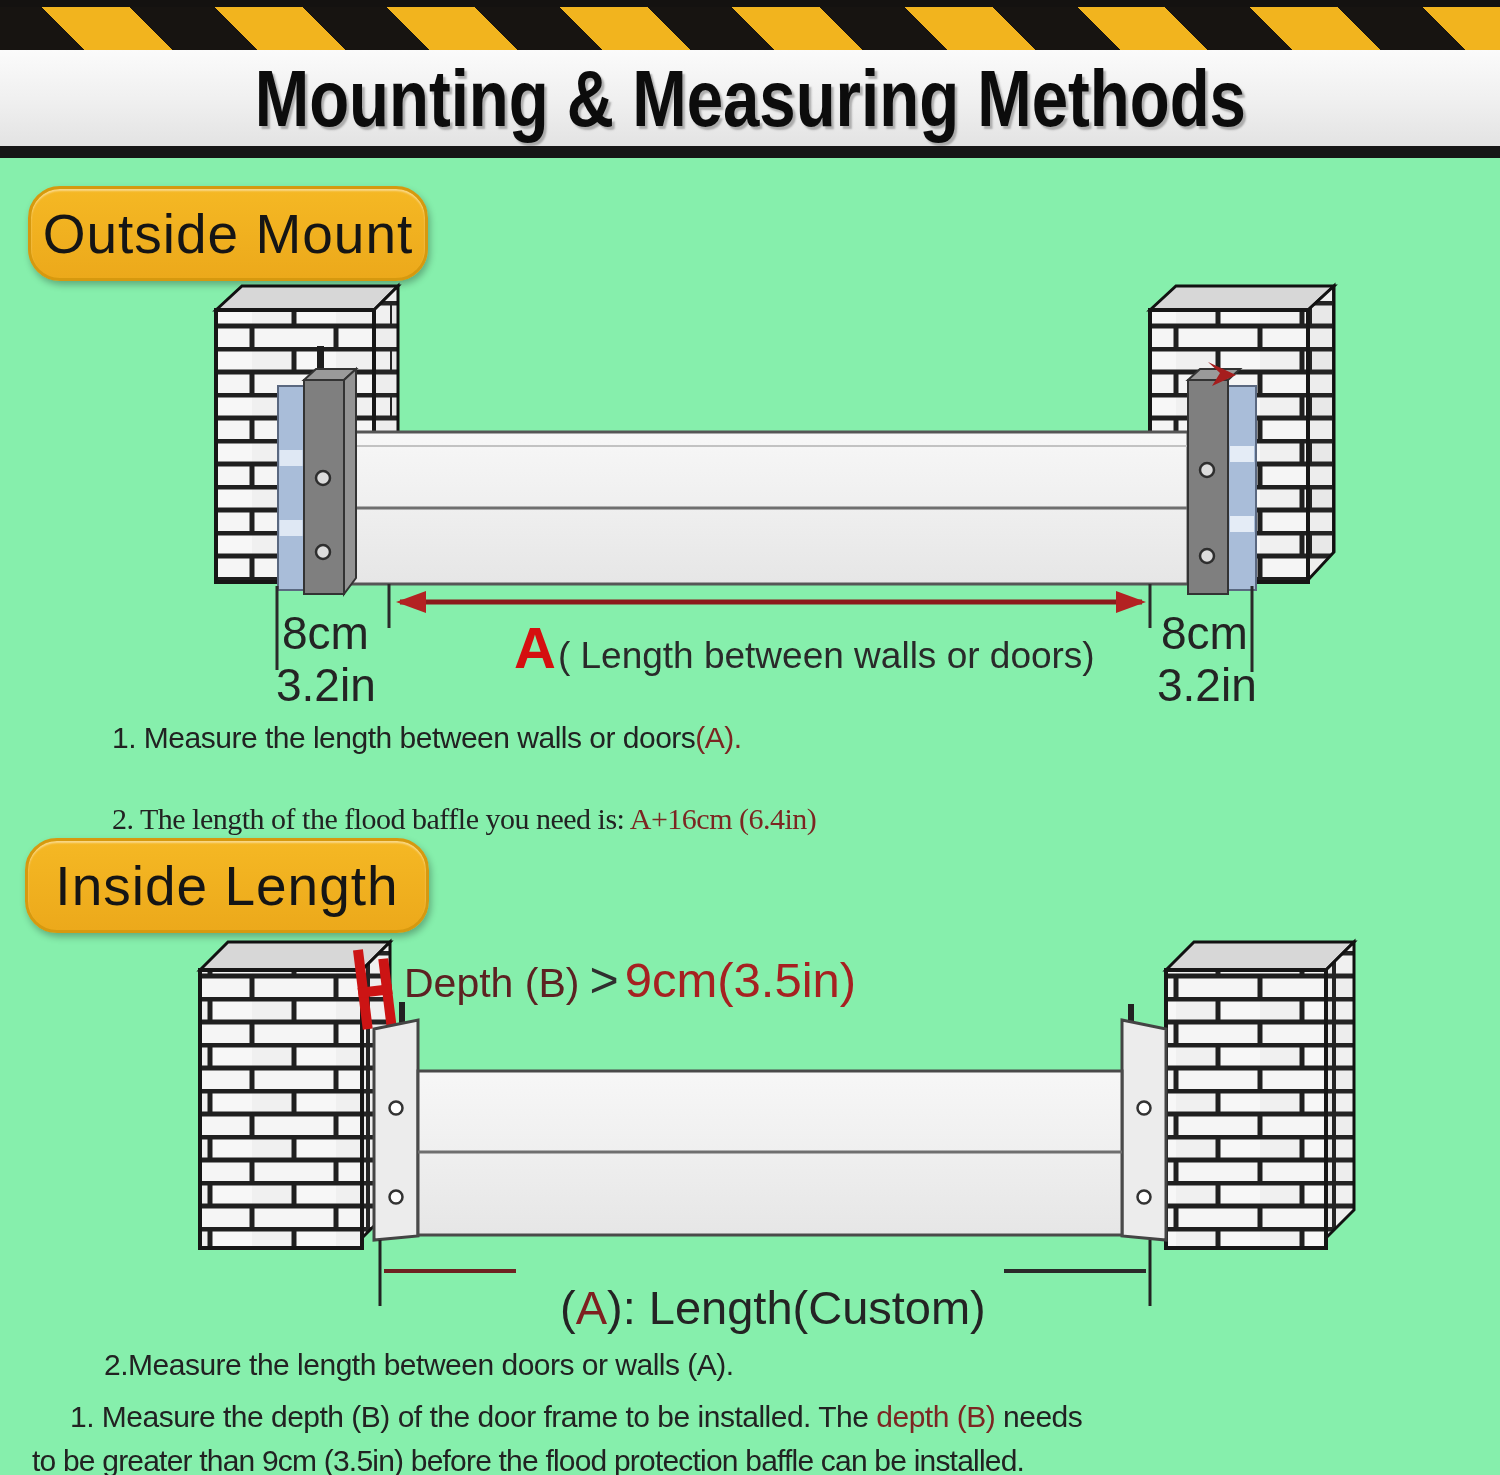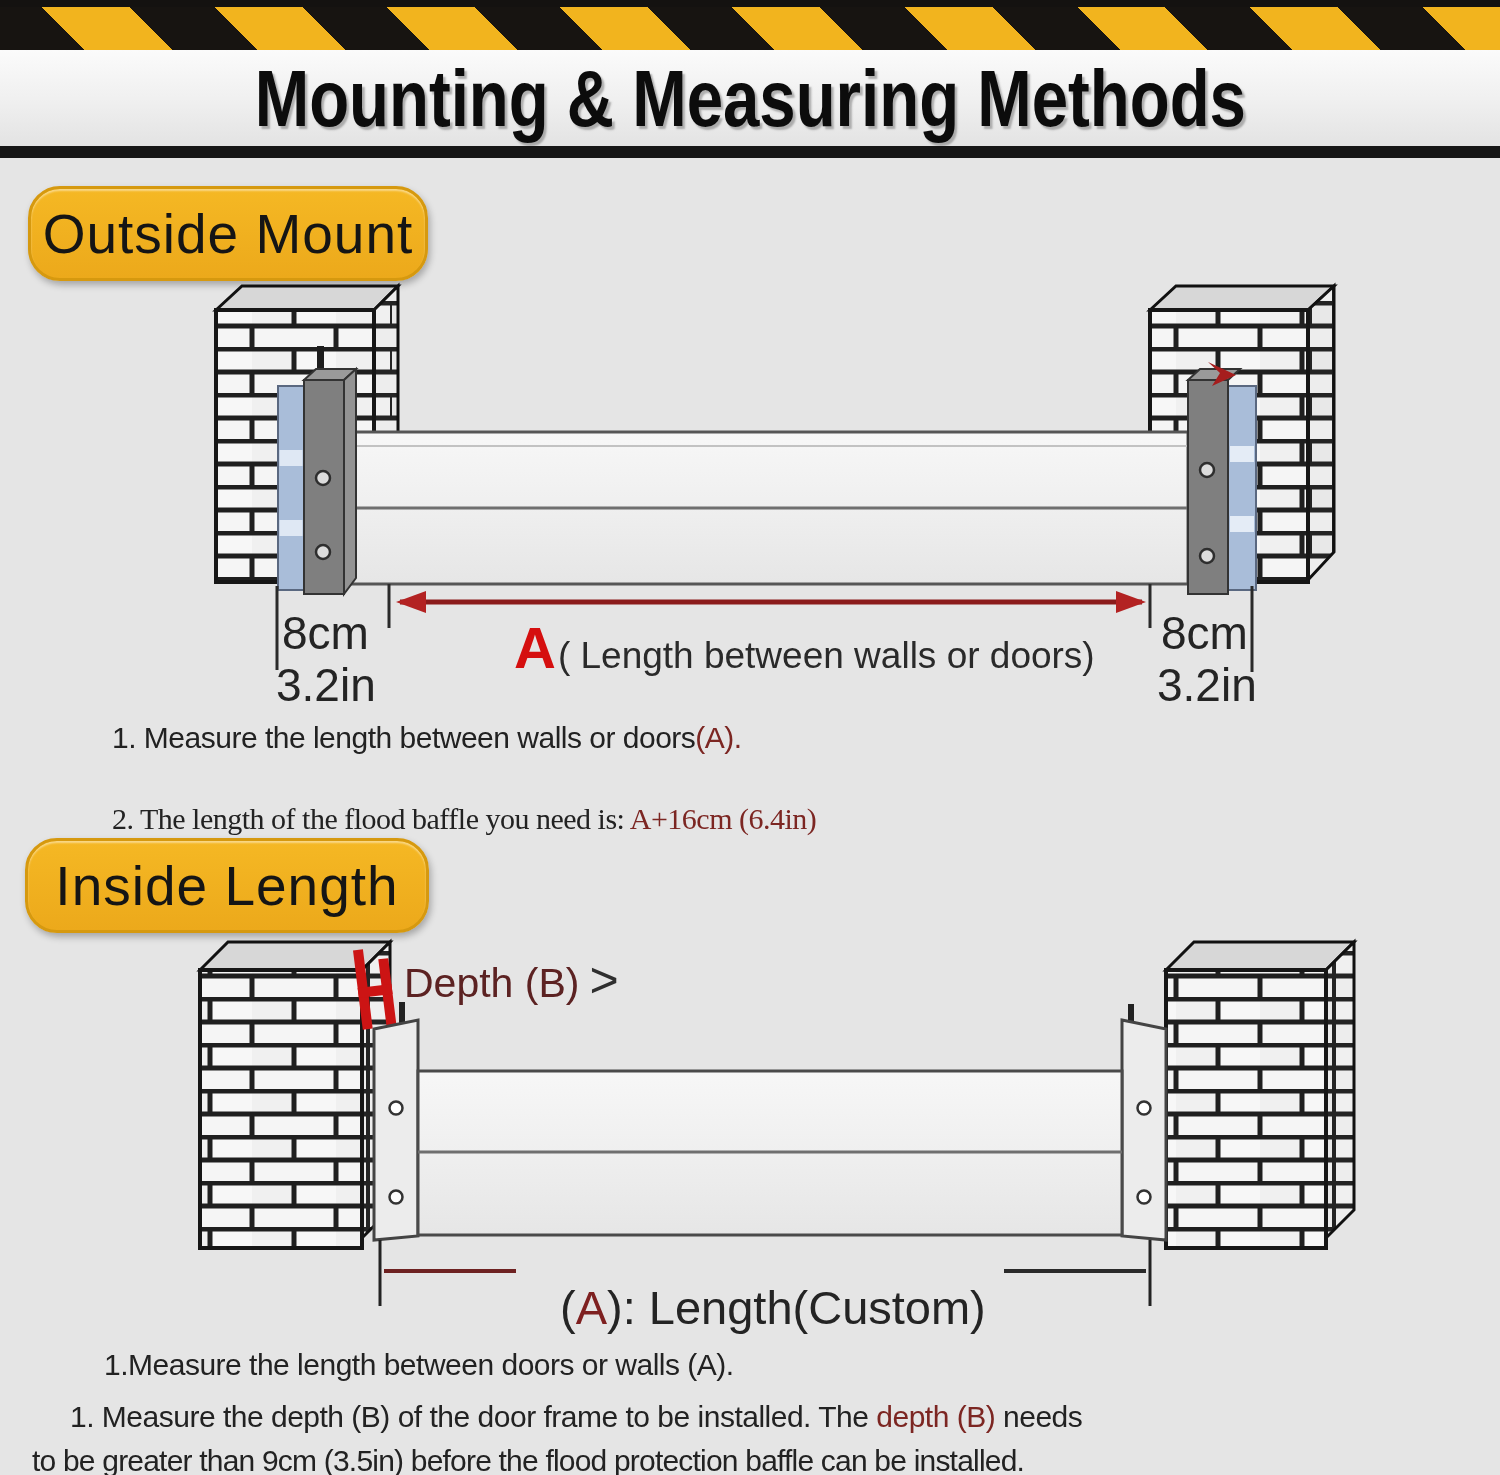--- a/index.html
+++ b/index.html
@@ -1,18 +1,18 @@
 <!DOCTYPE html>
 <html><head>
 <meta charset="utf-8">
 <style>
   html,body{margin:0;padding:0;background:#ffffff;}
   .page{
     position:relative;width:1500px;height:1475px;margin:0 auto;
-    background:#e5e5e5;overflow:hidden;
+    background:#86efac;overflow:hidden;
     font-family:"Liberation Sans","DejaVu Sans",sans-serif;color:#1b1b1b;
   }
   
   .top-strip{position:absolute;left:0;top:0;width:1500px;height:7px;background:#141210;}
   .hazard-band{
     position:absolute;left:0;top:7px;width:1500px;height:43px;
     background:repeating-linear-gradient(45deg,#171411 0 60px,#f2b41e 60px 122px);
   }
   .title-band{
     position:absolute;left:0;top:50px;width:1500px;height:96px;
@@ -210,23 +210,24 @@
       <line x1="380" y1="310" x2="380" y2="376" stroke="#222" stroke-width="3"></line>
       <line x1="1150" y1="310" x2="1150" y2="376" stroke="#222" stroke-width="3"></line>
       <line x1="384" y1="341" x2="516" y2="341" stroke="#6e2222" stroke-width="4"></line>
       <line x1="1004" y1="341" x2="1146" y2="341" stroke="#2a2a2a" stroke-width="4"></line>
     </g>
   </svg>
 
   <div class="lbl depth-lbl">
     <span class="p1">Depth (B)</span>
     <span class="gt">&gt;</span>
+    <span class="p2">9cm(3.5in)</span>
   </div>
   <div class="lbl i-span">
     <span>(</span><span class="mid-a">A</span><span>): Length(Custom)</span>
   </div>
-  <div class="lbl instr i-instr1">1.Measure the length between doors or walls (A).</div>
+  <div class="lbl instr i-instr1">2.Measure the length between doors or walls (A).</div>
   <div class="lbl instr i-instr2">
     <span>1. Measure the depth (B) of the door frame to be installed. The </span><span class="hl">depth (B)</span><span> needs</span>
   </div>
   <div class="lbl instr i-instr3">to be greater than 9cm (3.5in) before the flood protection baffle can be installed.</div>
 
 </div>
 
 </body></html>

